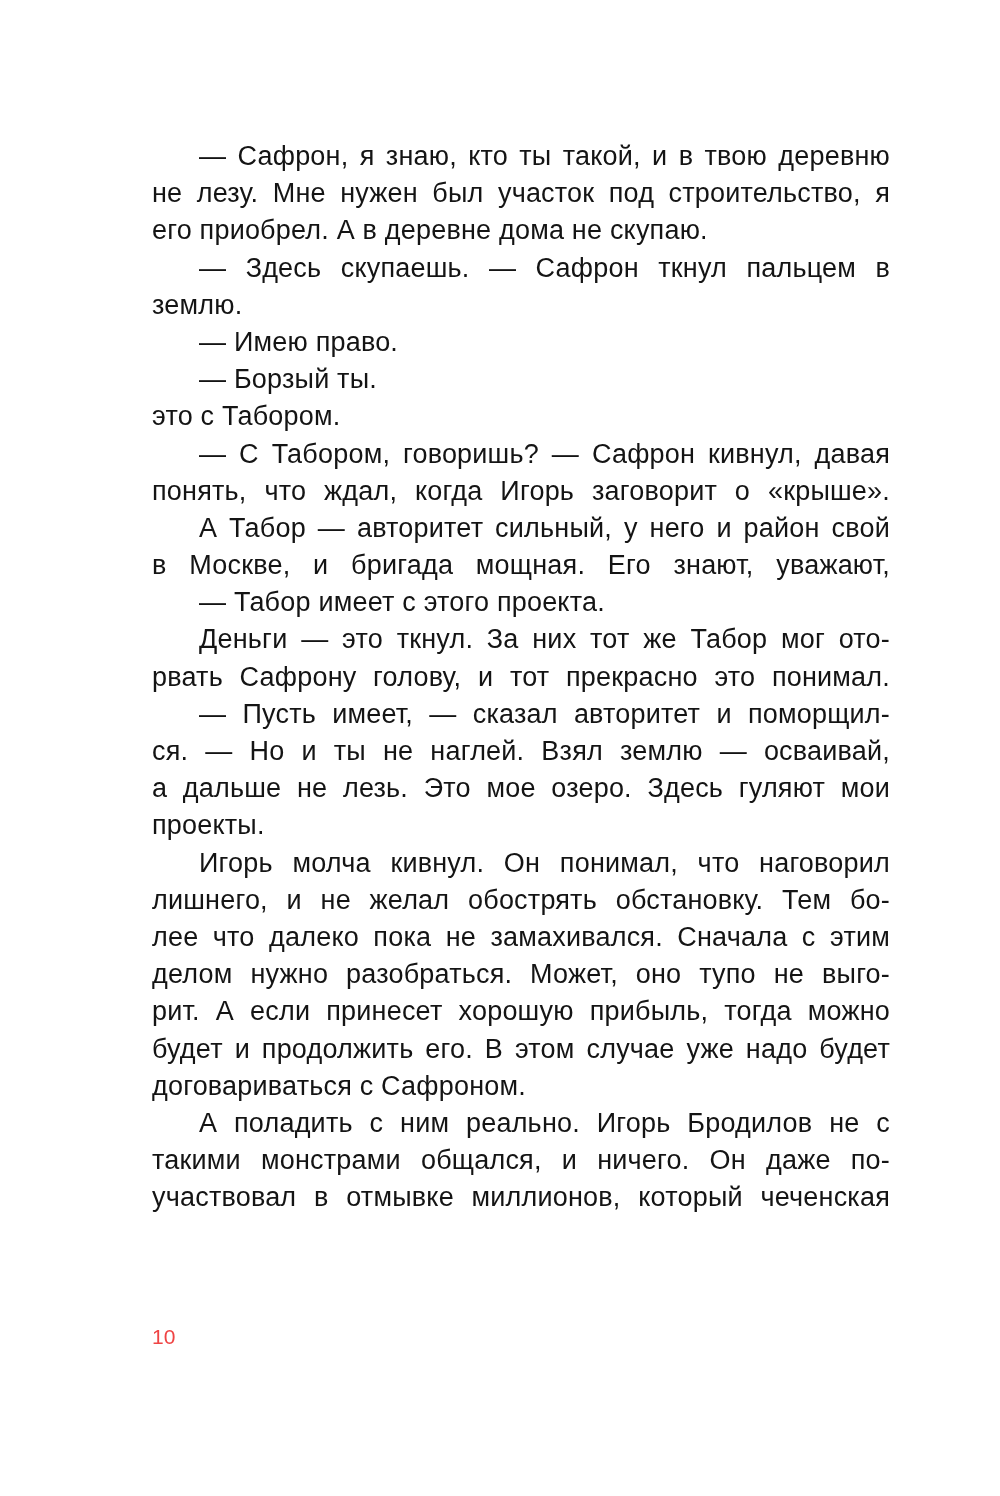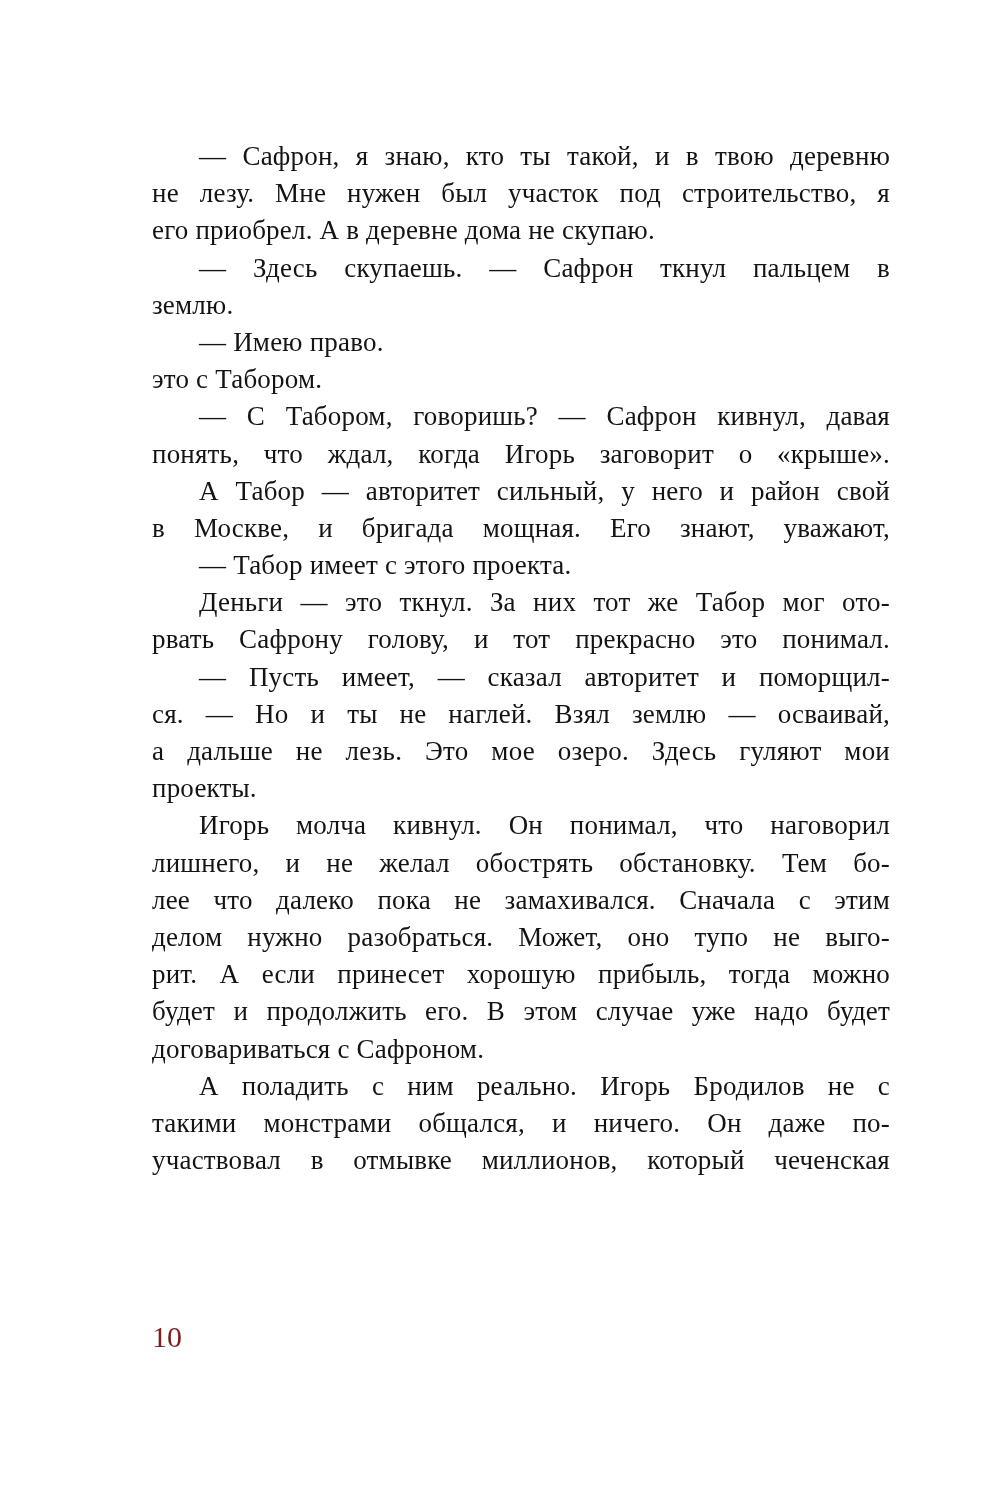--- a/index.html
+++ b/index.html
@@ -5,21 +5,21 @@
   html, body {
     margin: 0;
     padding: 0;
     background: #ffffff;
   }
   .book-page {
     position: relative;
     width: 1000px;
     height: 1496px;
     background: #ffffff;
-    font-family: Liberation Serif, serif;
+    font-family: Liberation Sans, sans-serif;
     color: #141414;
     overflow: hidden;
   }
   .text-block {
     position: absolute;
     left: 152px;
     top: 138px;
     width: 738px;
   }
   .paragraph {
@@ -40,41 +40,44 @@
     text-align: left;
     text-align-last: left;
   }
   .line-indent {
     text-indent: 47px;
   }
   .page-number {
     position: absolute;
     left: 152px;
     top: 1318px;
-    font-size: 30px;
+    font-size: 21px;
     line-height: 37.2px;
-    color: #7f1d1d;
+    color: #ef4444;
   }
 </style>
 </head>
 <body>
 
 <div class="book-page">
   <div class="text-block">
       <div class="paragraph">
         <div class="line line-indent">— Сафрон, я знаю, кто ты такой, и в твою деревню</div>
         <div class="line">не лезу. Мне нужен был участок под строительство, я</div>
         <div class="line line-left">его приобрел. А в деревне дома не скупаю.</div>
       </div>
       <div class="paragraph">
         <div class="line line-indent">— Здесь скупаешь. — Сафрон ткнул пальцем в</div>
         <div class="line line-left">землю.</div>
       </div>
       <div class="paragraph">
         <div class="line line-left line-indent">— Имею право.</div>
+      </div>
+      <div class="paragraph">
+        <div class="line line-left line-indent">— Борзый ты.</div>
       </div>
       <div class="paragraph">
         <div class="line line-left">это с Табором.</div>
       </div>
       <div class="paragraph">
         <div class="line line-indent">— С Табором, говоришь? — Сафрон кивнул, давая</div>
         <div class="line">понять, что ждал, когда Игорь заговорит о «крыше».</div>
       </div>
       <div class="paragraph">
         <div class="line line-indent">А Табор — авторитет сильный, у него и район свой</div>

